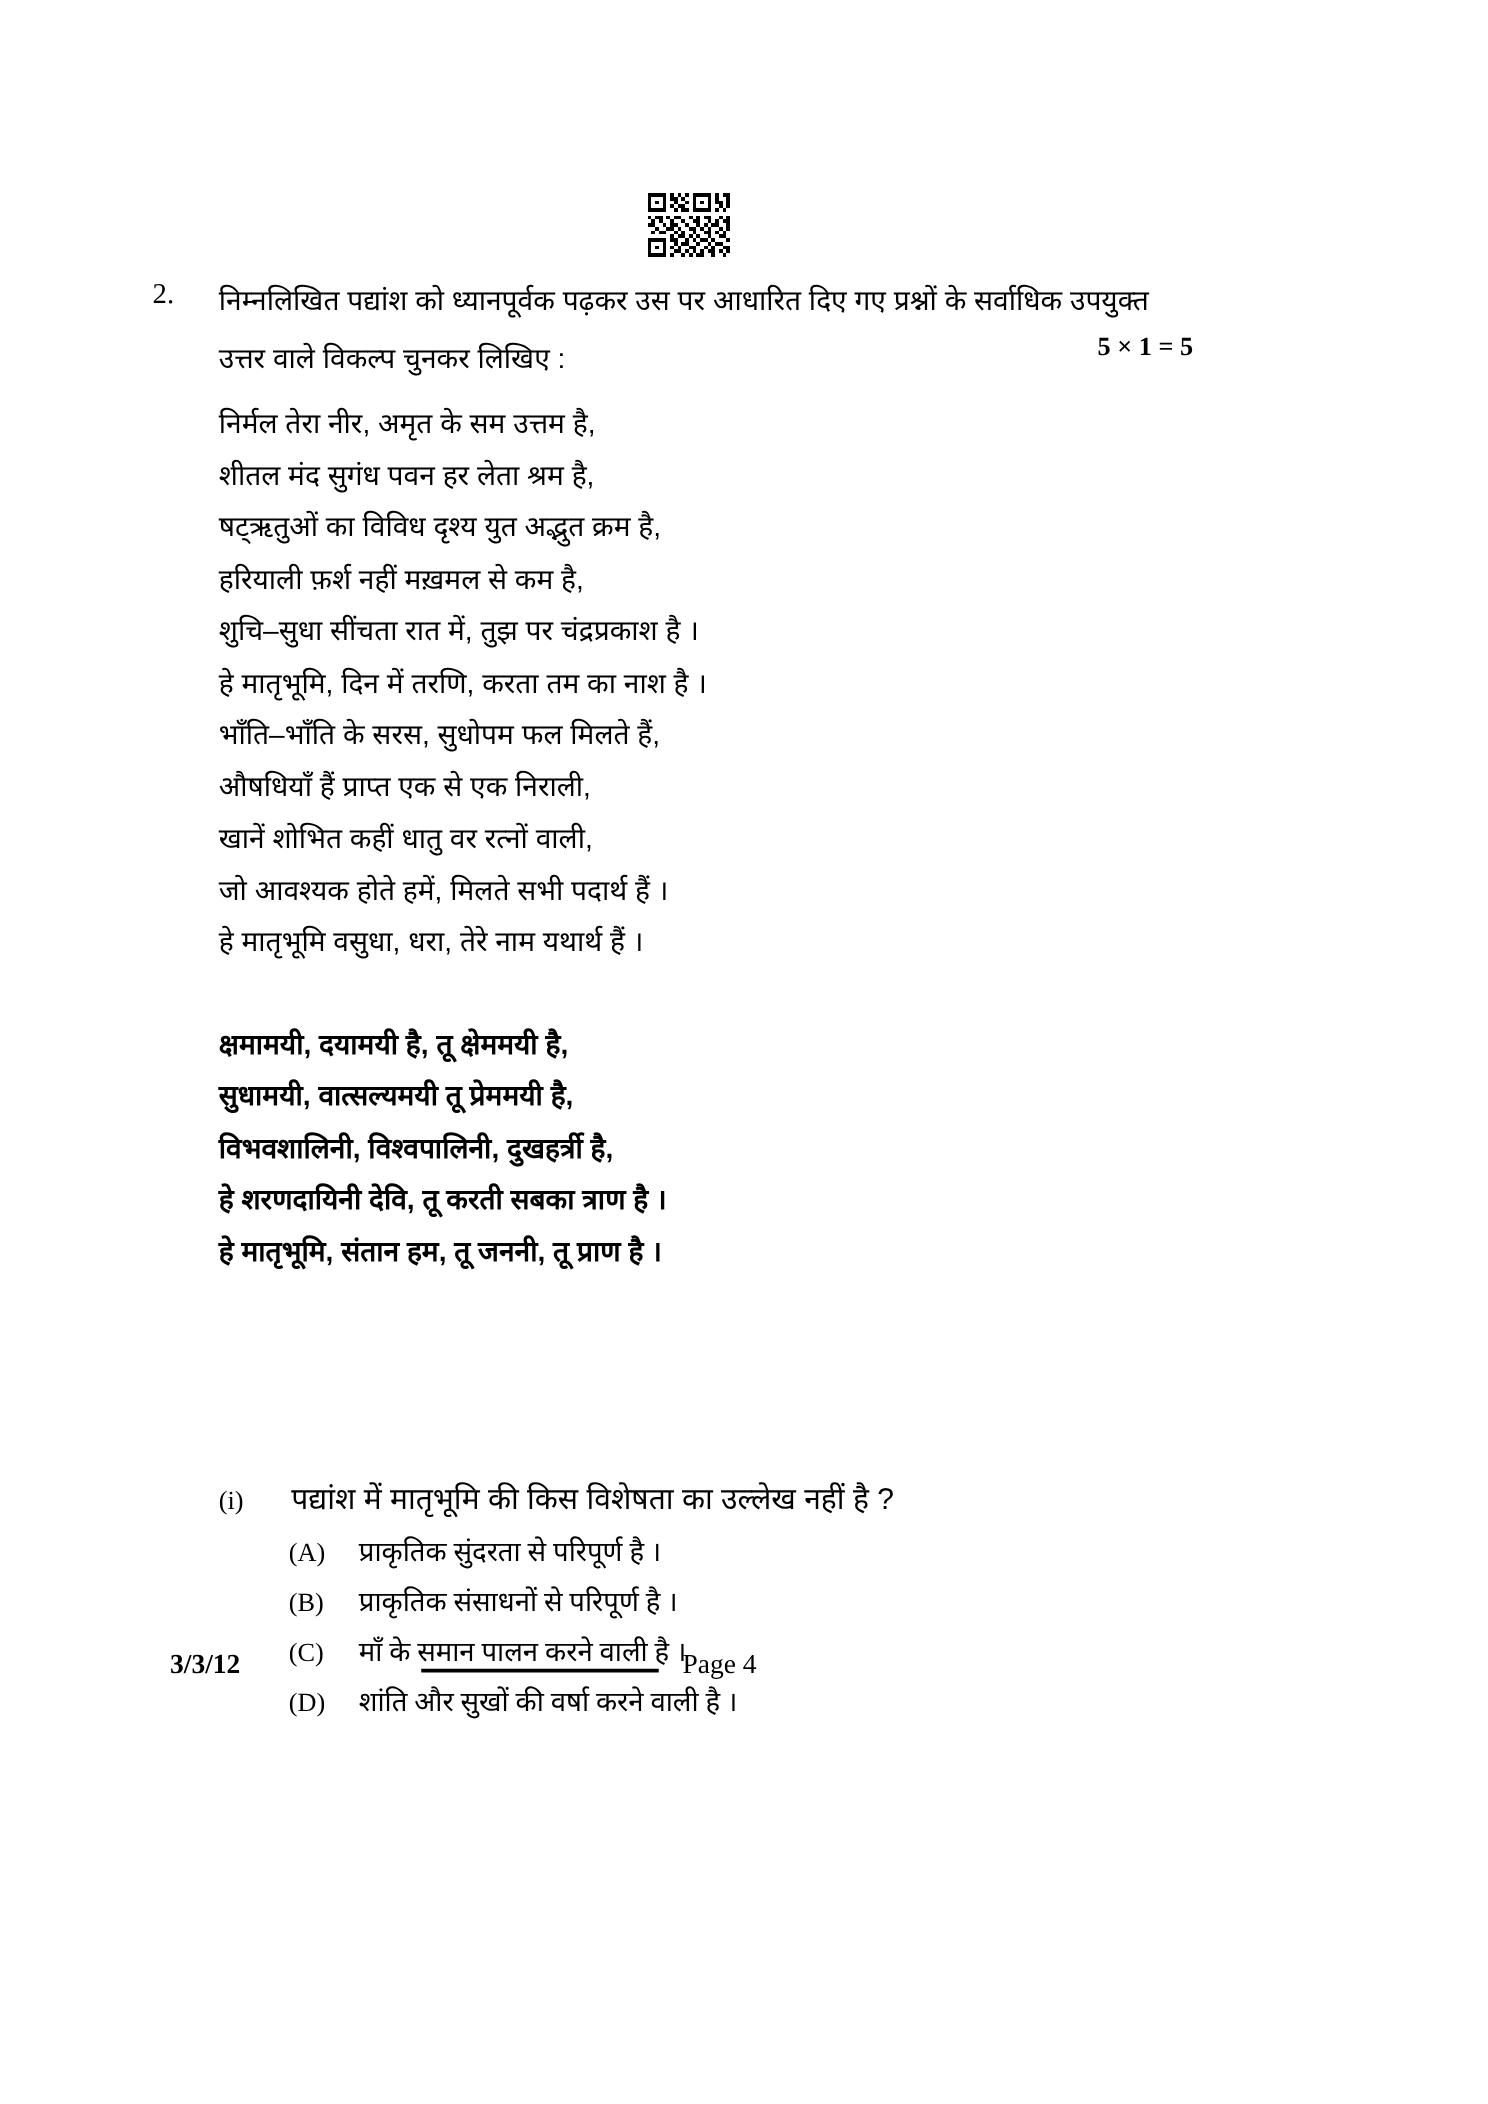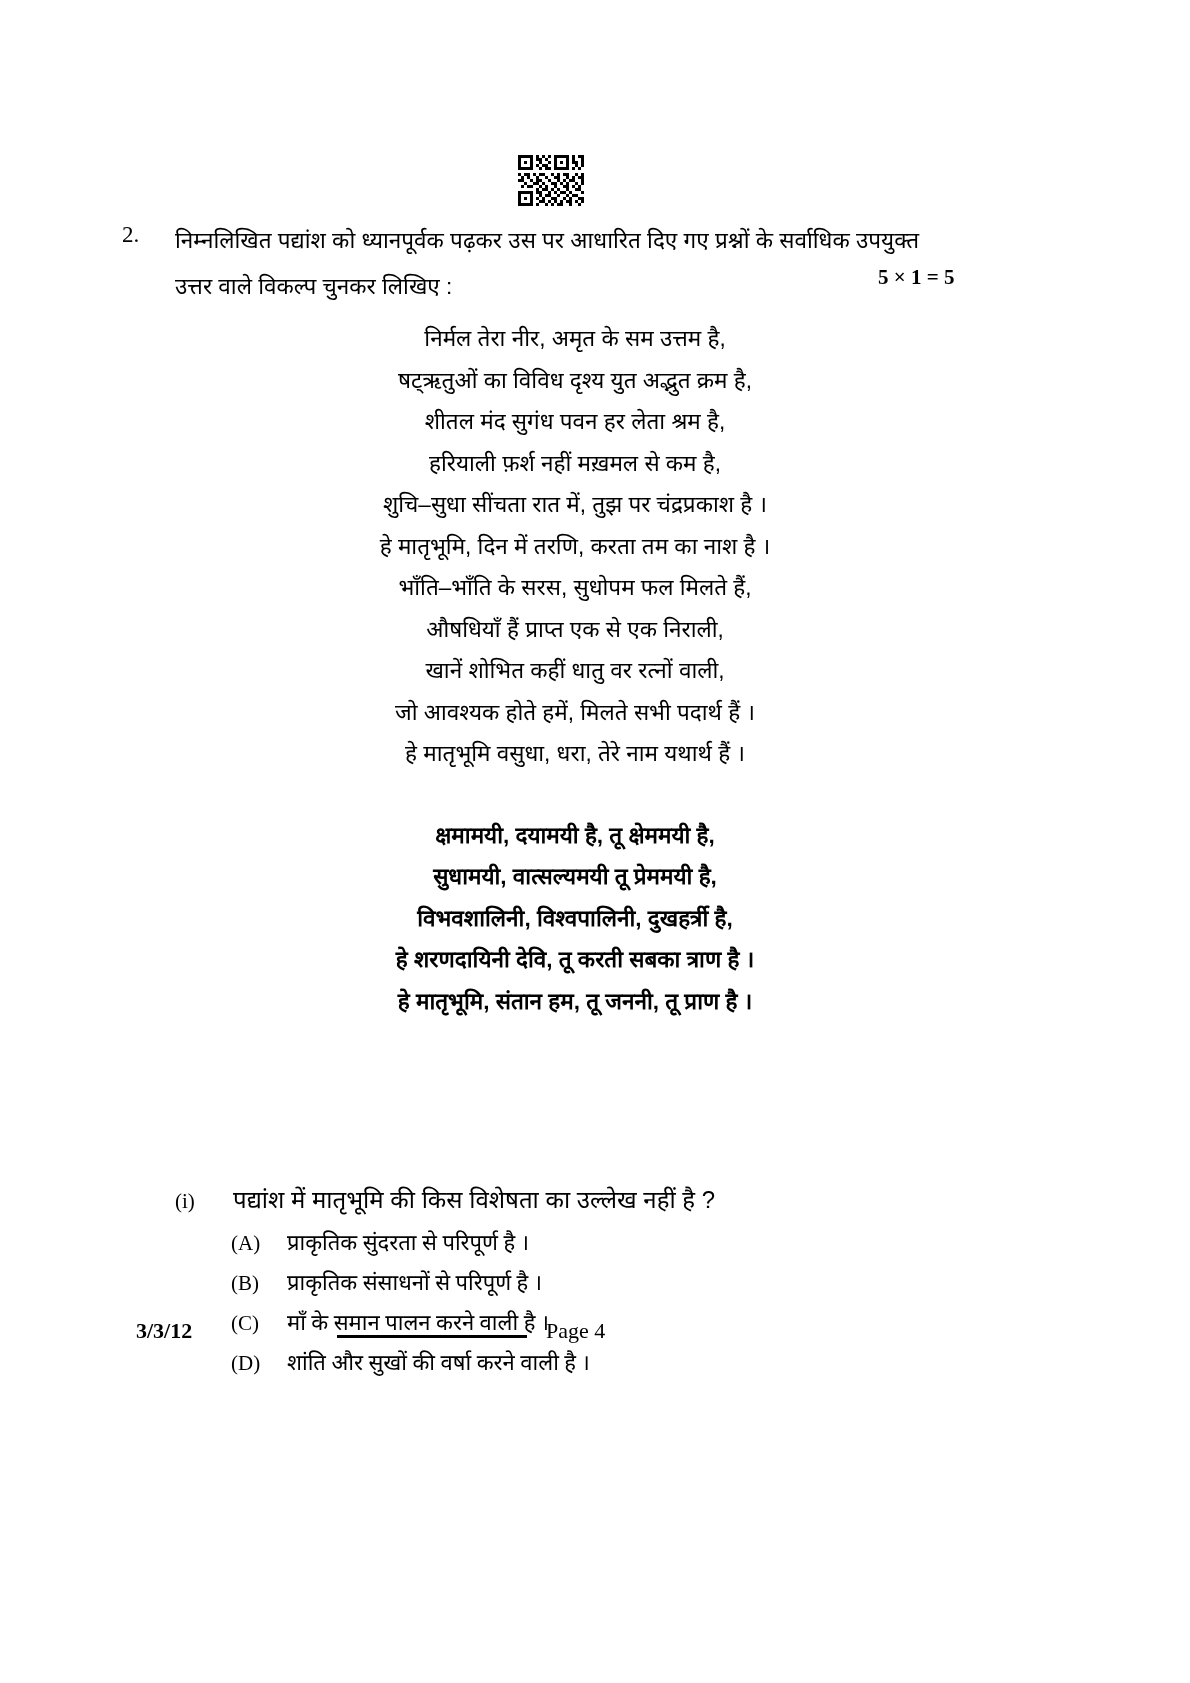--- a/index.html
+++ b/index.html
@@ -72,21 +72,20 @@
 
   
   .poem {
     position: absolute;
     left: 175px;
     top: 318px;
     width: 800px;
   }
   .stanza {
     margin: 0;
-    text-align: center;
   }
   .stanza + .stanza {
     margin-top: 40px;
     font-weight: bold;
   }
   .poem-line {
     font-family: "Liberation Sans", "DejaVu Sans", sans-serif;
     font-size: 22.5px;
     line-height: 41.5px;
     white-space: nowrap;
@@ -306,22 +305,22 @@
     <span>निम्नलिखित पद्यांश को ध्यानपूर्वक पढ़कर उस पर आधारित दिए गए प्रश्नों के सर्वाधिक उपयुक्त</span>
     <span class="line2">उत्तर वाले विकल्प चुनकर लिखिए :</span>
   </div>
 
   <div class="marks">5 × 1 = 5</div>
 
   <div class="poem">
 
     <div class="stanza">
       <div class="poem-line">निर्मल तेरा नीर, अमृत के सम उत्तम है,</div>
+      <div class="poem-line">शीतल मंद सुगंध पवन हर लेता श्रम है,</div>
       <div class="poem-line">षट्ऋतुओं का विविध दृश्य युत अद्भुत क्रम है,</div>
-      <div class="poem-line">शीतल मंद सुगंध पवन हर लेता श्रम है,</div>
       <div class="poem-line">हरियाली फ़र्श नहीं मख़मल से कम है,</div>
       <div class="poem-line">शुचि–सुधा सींचता रात में, तुझ पर चंद्रप्रकाश है ।</div>
       <div class="poem-line">हे मातृभूमि, दिन में तरणि, करता तम का नाश है ।</div>
       <div class="poem-line">भाँति–भाँति के सरस, सुधोपम फल मिलते हैं,</div>
       <div class="poem-line">औषधियाँ हैं प्राप्त एक से एक निराली,</div>
       <div class="poem-line">खानें शोभित कहीं धातु वर रत्नों वाली,</div>
       <div class="poem-line">जो आवश्यक होते हमें, मिलते सभी पदार्थ हैं ।</div>
       <div class="poem-line">हे मातृभूमि वसुधा, धरा, तेरे नाम यथार्थ हैं ।</div>
     </div>
 

